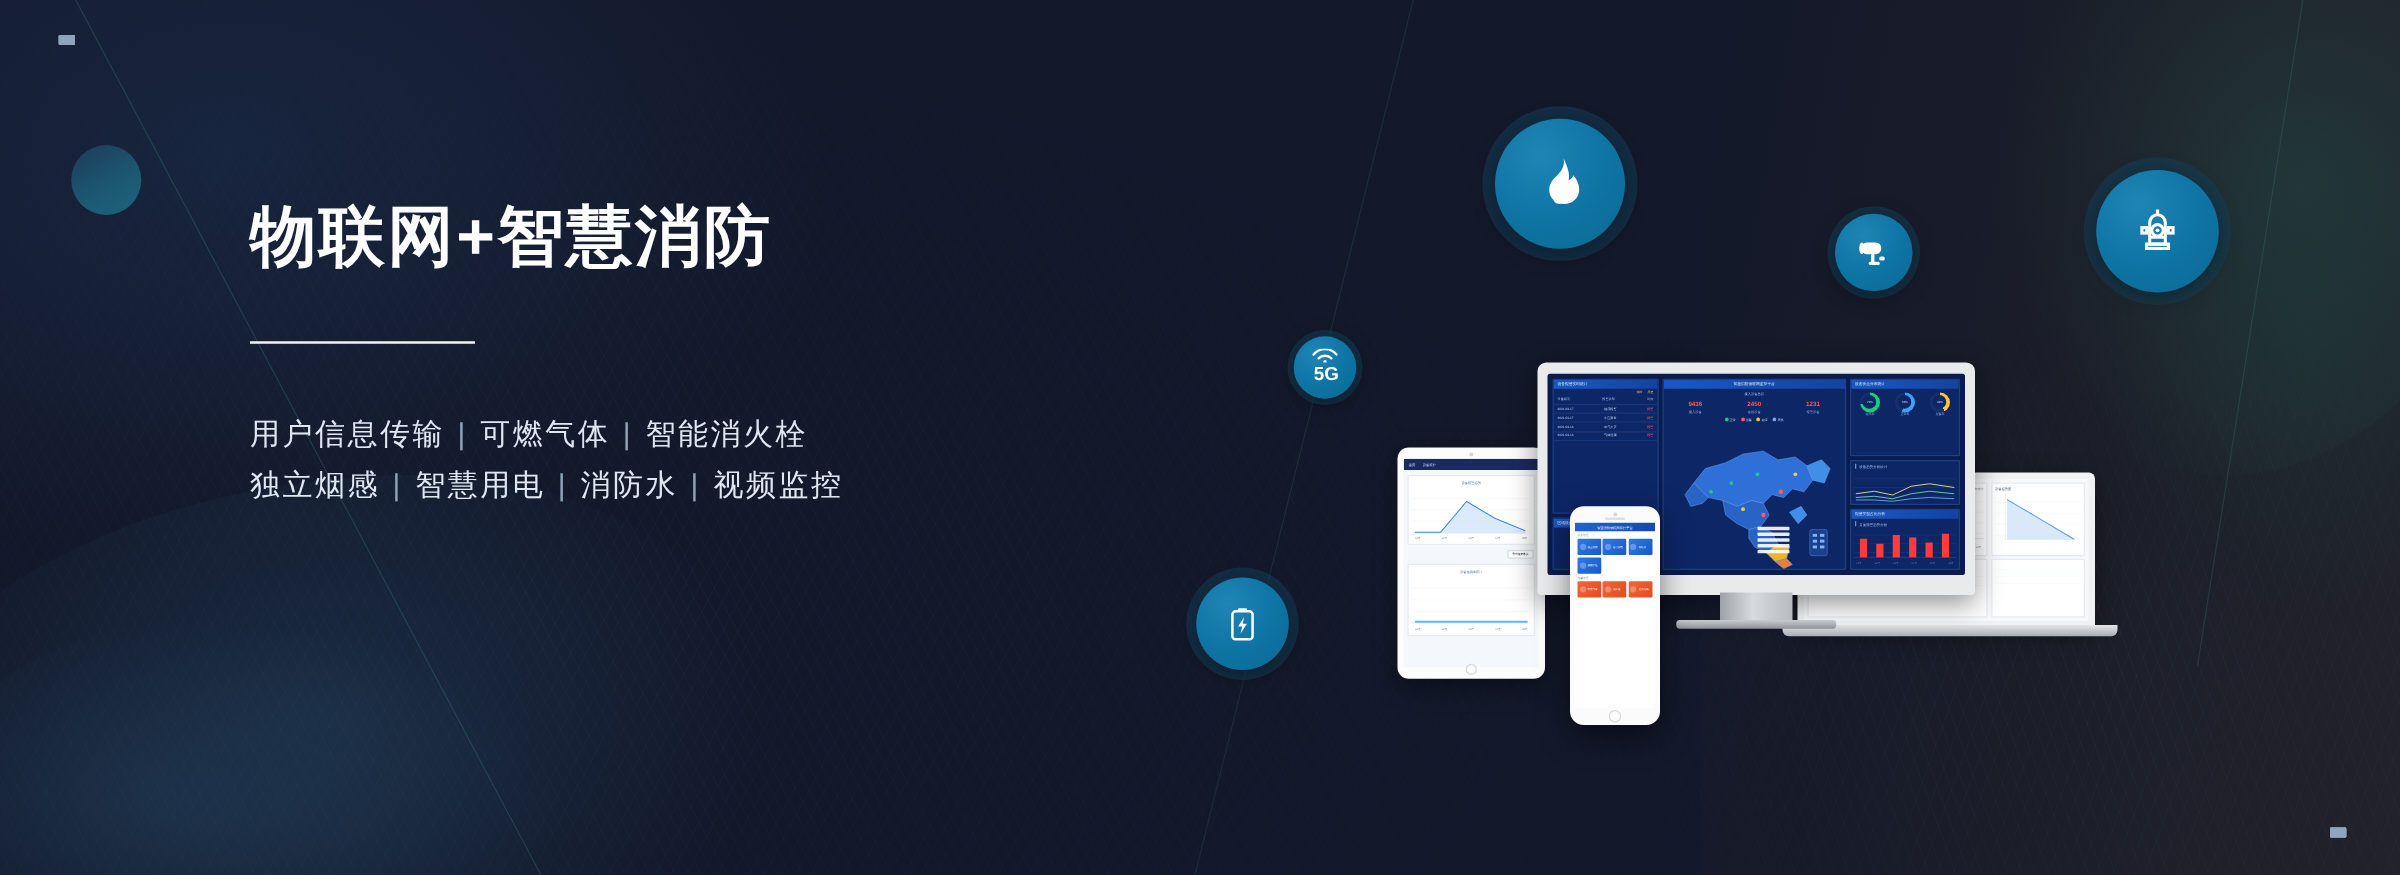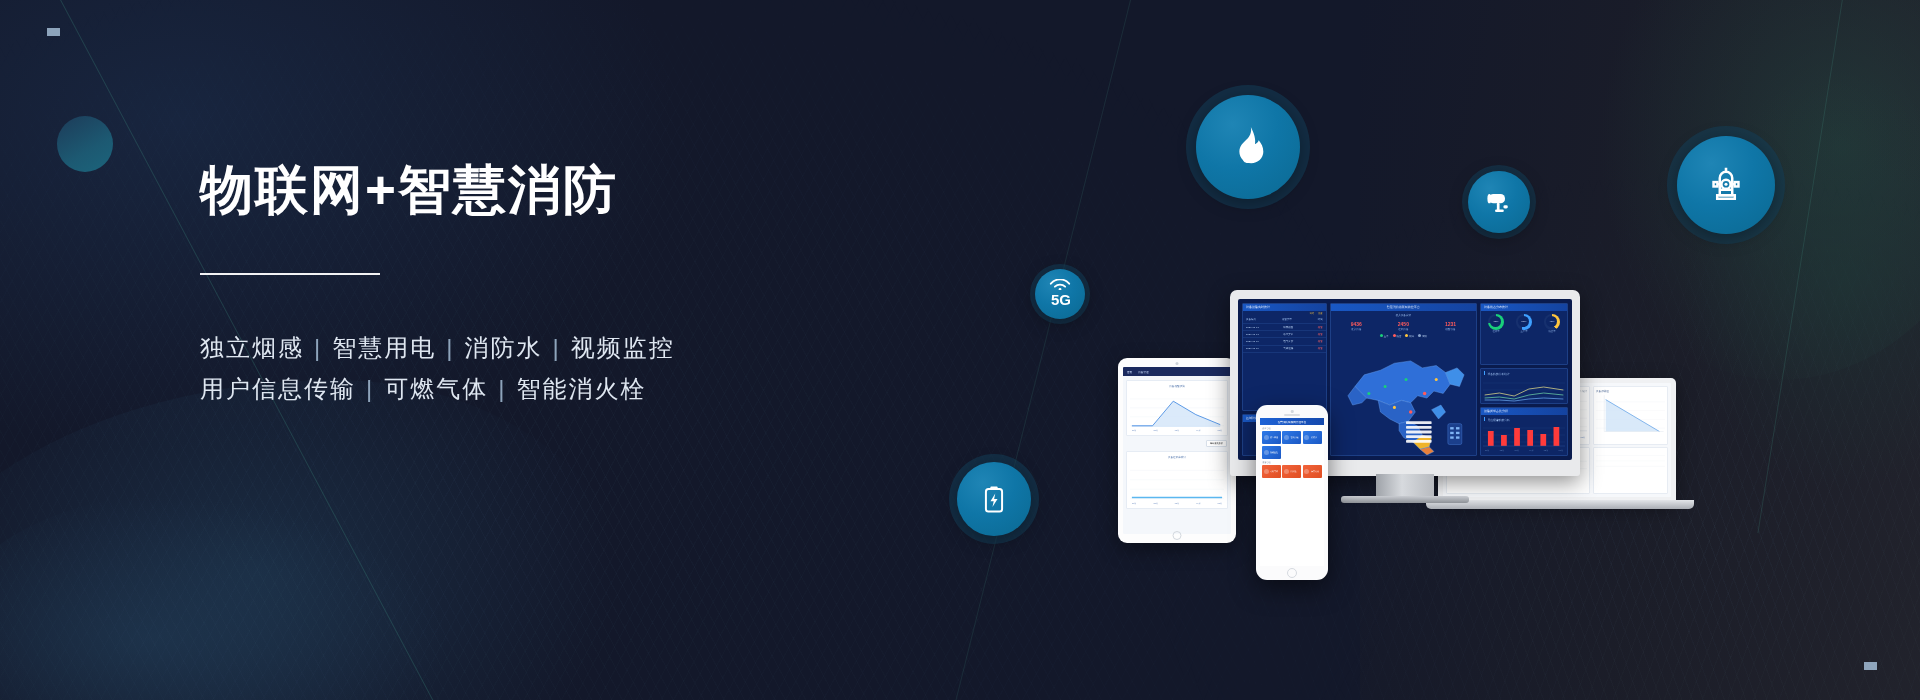--- a/index.html
+++ b/index.html
@@ -244,22 +244,22 @@
       <span class="dash" style="opacity: 0.49;"></span>
       <span class="dash" style="opacity: 0.53;"></span>
       <span class="dash" style="opacity: 0.58;"></span>
       <span class="dash" style="opacity: 0.62;"></span>
     </div>
 
   <div class="copy">
     <div class="headline">物联网+智慧消防</div>
     <div class="rule"></div>
     <div class="features">
+      <div class="frow" id="frow1"><span>用户信息传输</span><span class="sep">|</span><span>可燃气体</span><span class="sep">|</span><span>智能消火栓</span></div>
       <div class="frow" id="frow0"><span>独立烟感</span><span class="sep">|</span><span>智慧用电</span><span class="sep">|</span><span>消防水</span><span class="sep">|</span><span>视频监控</span></div>
-      <div class="frow" id="frow1"><span>用户信息传输</span><span class="sep">|</span><span>可燃气体</span><span class="sep">|</span><span>智能消火栓</span></div>
     </div>
   </div>
 
   <div class="badge" style="left:1186px;top:85px;width:124px;height:124px;">
     <div class="ring"></div>
     <div class="disc" style="inset:10px;"></div>
     <svg width="46" height="46" viewBox="0 0 24 24">
       <path d="M13.5 1.5c.6 3.1-.8 5.1-2.4 6.7-1.7 1.7-3.6 3.2-3.6 6.3 0 3.4 2.8 6 6.2 6S20 17.9 20 14.5c0-2.6-1.1-4.3-2.4-6-.4 1.1-1.1 1.8-2 2 .6-2.4-.4-5.6-2.1-9zM11.6 12c.2 1.3-.3 2.2-1 3-.8.8-1.5 1.5-1.5 2.8 0 1.5 1.2 2.6 2.7 2.6s2.7-1.1 2.7-2.6c0-1.2-.5-1.9-1.1-2.7-.2.5-.5.8-.9.9.3-1.1-.2-2.5-.9-4z"></path>
     </svg>
   </div>

